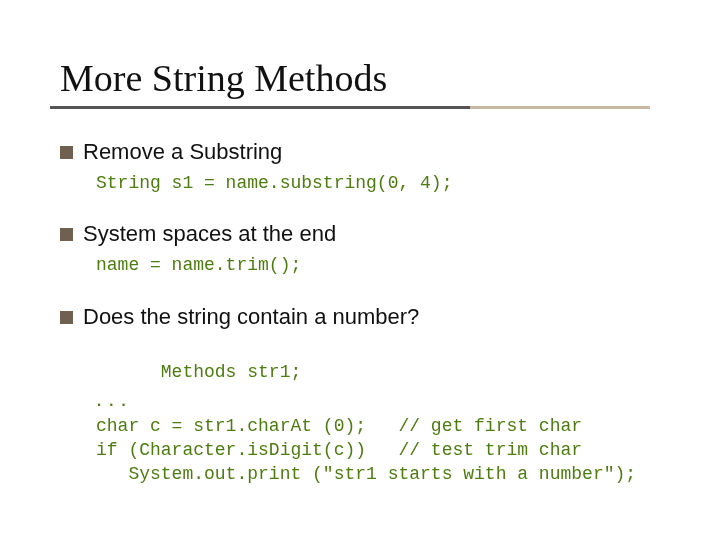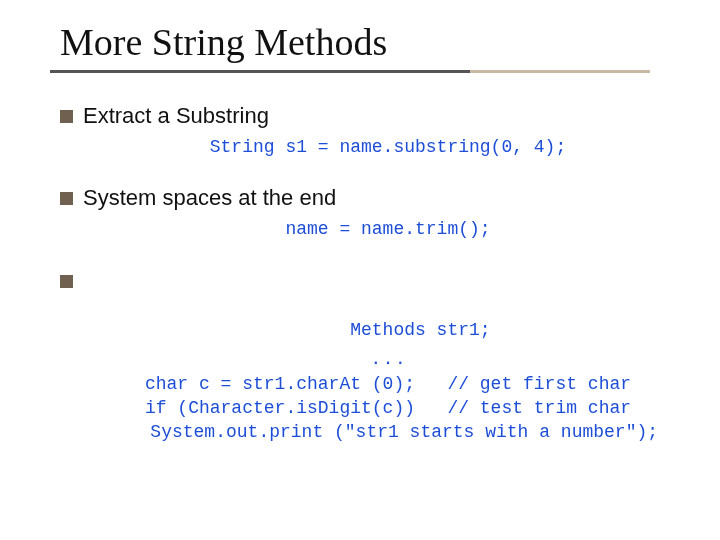--- a/index.html
+++ b/index.html
@@ -1,58 +1,59 @@
 <!DOCTYPE html>
 <html><head>
 <meta charset="utf-8">
 <style>
   * { margin: 0; padding: 0; box-sizing: border-box; }
   html, body { width: 720px; height: 540px; background: #fff; font-family: Arial, Helvetica, sans-serif; }
   .slide { width: 720px; height: 540px; position: relative; padding: 20px 40px 20px 60px; }
-  .title-row { display: flex; align-items: center; gap: 10px; margin-bottom: 0; }
+  .title-row { display: flex; align-items: center; gap: 10px; margin-bottom: 0; margin-top: 36px; }
   .title { font-family: "Times New Roman", Times, serif; font-size: 38px; color: #111; font-weight: 400; }
   .underline-split { display: flex; width: 600px; margin-top: 6px; margin-left: -10px; }
   .underline-dark { height: 3px; background: #555; flex: 0 0 420px; }
   .underline-light { height: 3px; background: #c9b8a3; flex: 1; }
   .content { margin-top: 30px; }
   .bullet-item { display: flex; align-items: flex-start; gap: 10px; margin-bottom: 6px; }
   .sq { width: 13px; height: 13px; background: #6f6050; flex-shrink: 0; margin-top: 7px; }
   .bullet-text { font-size: 22px; color: #111; }
-  .code-block { font-family: "Courier New", Courier, monospace; font-size: 18px; color: #1d4ed8; margin-left: 36px; margin-top: 6px; margin-bottom: 26px; white-space: pre; line-height: 1.35; text-align: center; }
+  .code-block { font-family: "Courier New", Courier, monospace; font-size: 18px; color: #4d7c0f; margin-left: 36px; margin-top: 6px; margin-bottom: 26px; white-space: pre; line-height: 1.35; }
   .code-block.last { margin-bottom: 0; }
   .dots { font-family: Arial, Helvetica, sans-serif; font-size: 22px; }
 </style>
 </head>
 <body>
 <div class="slide">
 
   <div class="title-row">
     <h1 class="title">More String Methods</h1>
   </div>
   <div class="underline-split">
     <div class="underline-dark"></div>
     <div class="underline-light"></div>
   </div>
 
   <div class="content">
 
     <div class="bullet-item">
       <div class="sq"></div>
-      <div class="bullet-text">Extract a Substring</div>
+      <div class="bullet-text">Remove a Substring</div>
     </div>
     <div class="code-block">String s1 = name.substring(0, 4);</div>
 
     <div class="bullet-item">
       <div class="sq"></div>
       <div class="bullet-text">System spaces at the end</div>
     </div>
     <div class="code-block">name = name.trim();</div>
 
     <div class="bullet-item">
       <div class="sq"></div>
+      <div class="bullet-text">Does the string contain a number?</div>
     </div>
     <div class="code-block last">
       <span>Methods str1;</span>
 <span class="dots">. . .</span>
 <span>char c = str1.charAt (0);   // get first char</span>
 <span>if (Character.isDigit(c))   // test trim char</span>
 <span>   System.out.print ("str1 starts with a number");</span></div>
 
   </div>
 </div>

